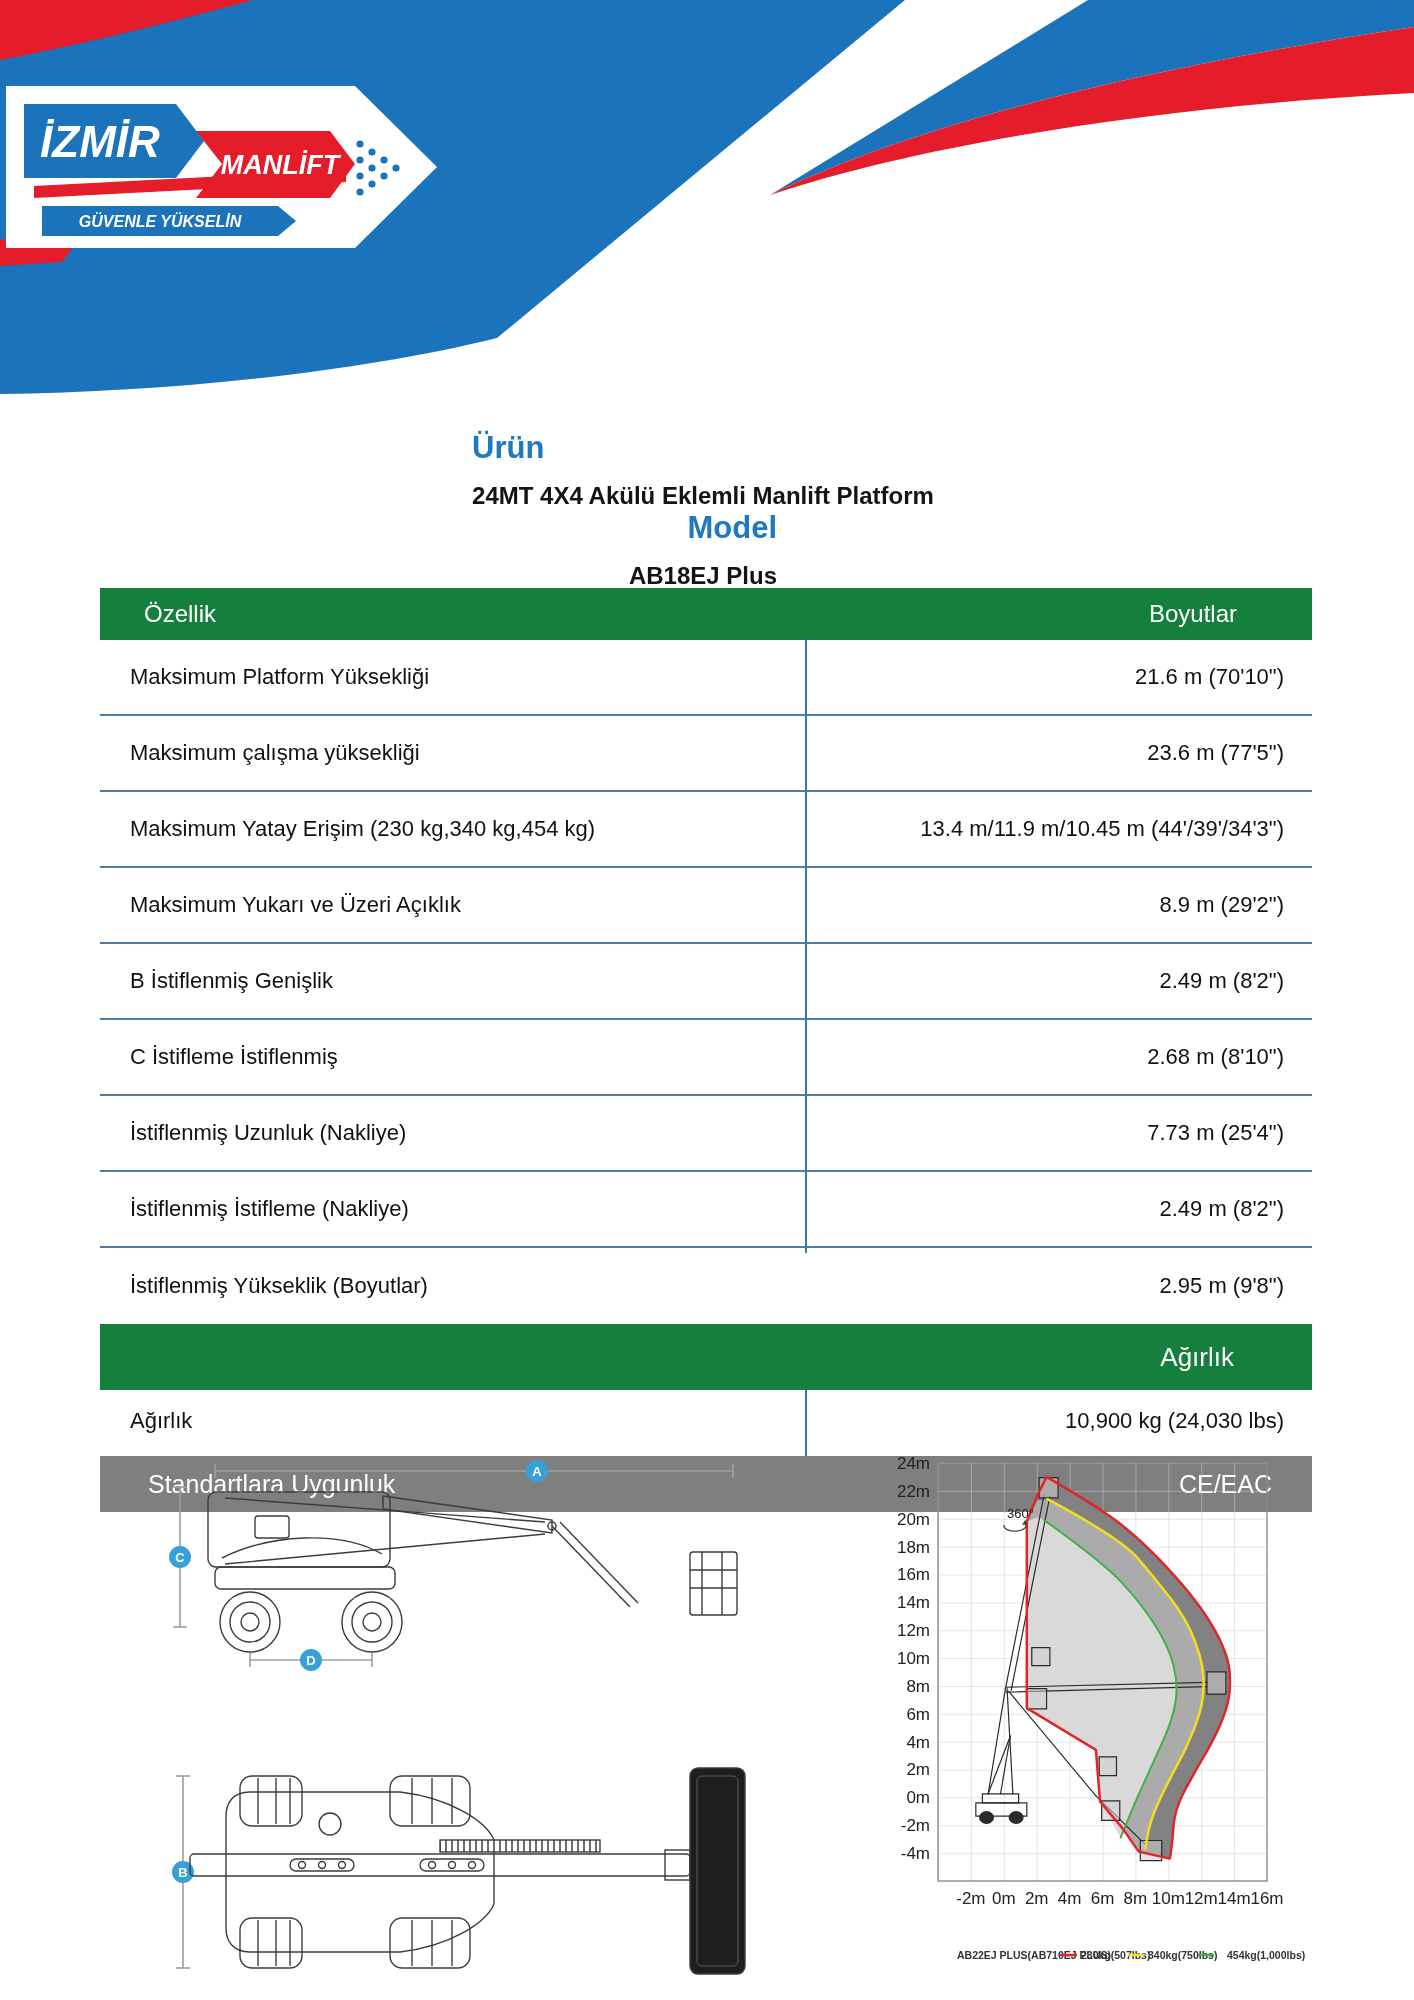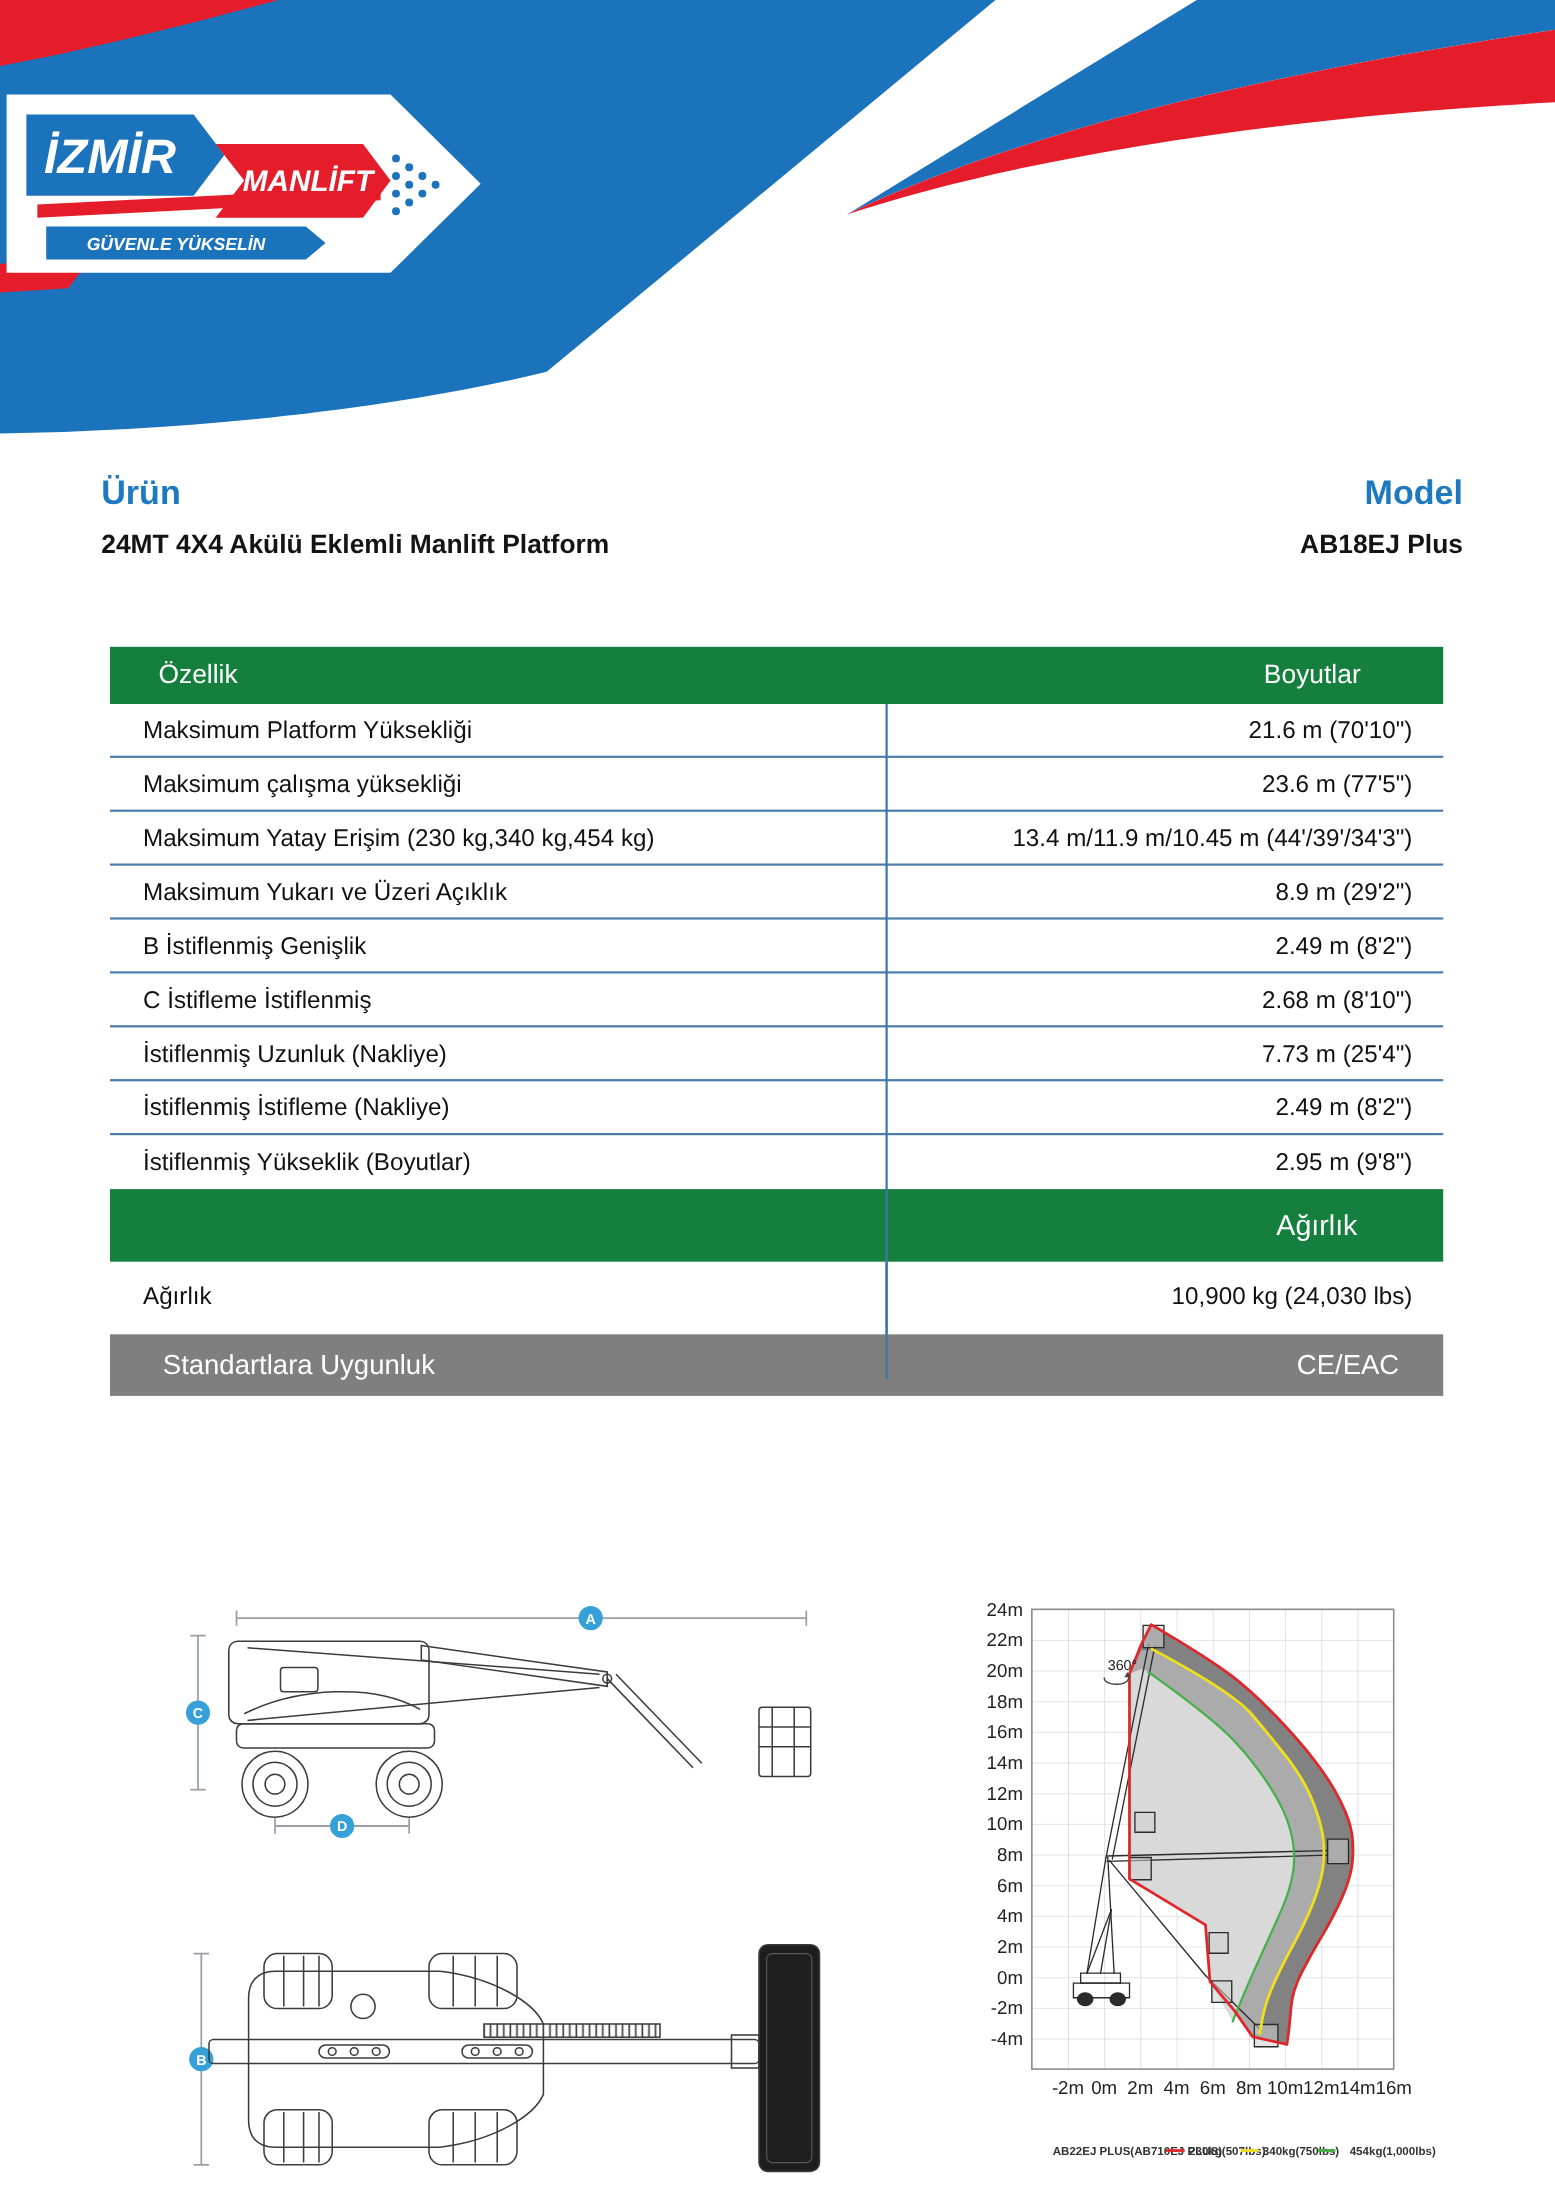--- a/index.html
+++ b/index.html
@@ -1,33 +1,33 @@
 <!DOCTYPE html>
 <html><head>
 <meta charset="utf-8">
 <style>
   html,body{margin:0;padding:0;background:#ffffff;}
   .page{position:relative;width:1414px;height:2000px;background:#fff;
         font-family:"Liberation Sans",sans-serif;overflow:hidden;color:#111;}
   svg text{font-family:"Liberation Sans",sans-serif;}
 
   
-  .intro{position:absolute;left:92px;right:84px;top:430px;display:flex;
-         justify-content:space-between;align-items:flex-start;}
+  .intro{position:absolute;left:92px;right:100px;top:430px;display:flex;
+         justify-content:space-between;align-items:center;flex-direction:column;}
   .intro h1{margin:0;font-size:31px;font-weight:700;color:#1d79c0;}
   .intro .sub{margin:16px 0 0 0;font-size:24px;font-weight:700;color:#141414;}
   .intro .right{text-align:right;}
 
   
   .spec{position:absolute;left:100px;top:588px;width:1212px;}
   .bar{box-sizing:border-box;display:flex;justify-content:space-between;align-items:center;color:#fff;}
   .bar.blue{background:#15803d;}
   .bar.head{height:52px;font-size:24px;padding:0 75px 0 44px;}
   .rows{position:relative;}
-  .row{box-sizing:border-box;height:49px;display:flex;align-items:center;font-size:22px;}
+  .row{box-sizing:border-box;height:76px;display:flex;align-items:center;font-size:22px;}
   .row .lbl{width:58.2%;padding-left:30px;box-sizing:border-box;}
   .row .val{flex:1;text-align:right;padding-right:28px;}
   .row.lined{border-bottom:2px solid #4b7dab;}
   .vdivider{position:absolute;width:2px;background:#3f76a8;left:705px;}
   .weightbar{height:66px;font-size:26px;padding:0 78px 0 44px;justify-content:flex-end;}
   .graybar{background:#7f7f7f;height:56px;font-size:25px;padding:0 40px 0 48px;color:#fff;}
 
   
   .drawings{position:absolute;left:90px;top:1446px;}
   .chartbox{position:absolute;left:880px;top:1430px;}

